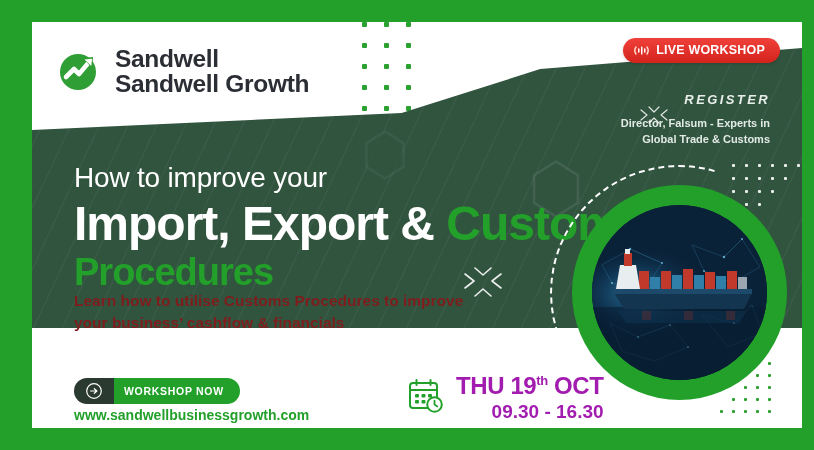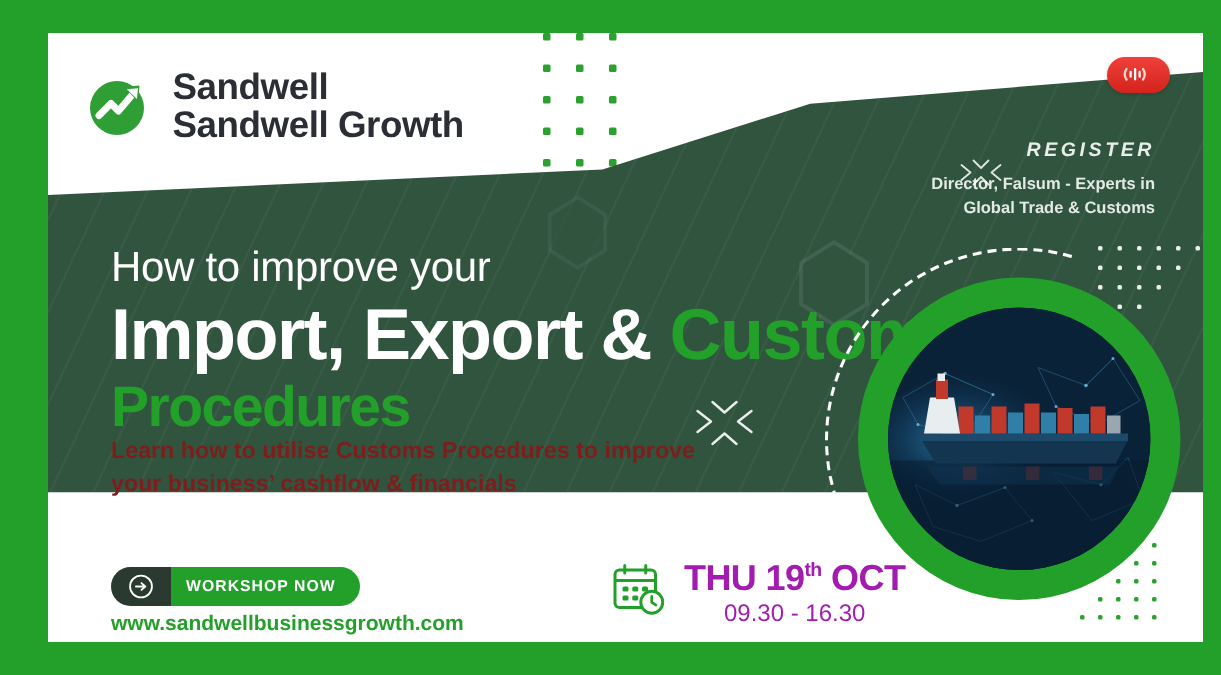--- a/index.html
+++ b/index.html
@@ -81,21 +81,21 @@
              display:flex; align-items:center; padding:0 16px 0 10px;
              font-size:10.5px; font-weight:bold; letter-spacing:.7px; }
   .website { position:absolute; left:42px; top:385px;
              color:#22a02a; font-size:14px; font-weight:bold; }
   
   .date-block { position:absolute; left:375px; top:350px;
                 display:flex; align-items:center; gap:11px; }
   .date-text { color:#a21caf; }
   .date-main { font-size:24px; font-weight:bold; letter-spacing:-.4px; white-space:nowrap; }
   .date-main sup { font-size:13px; }
-  .date-time { font-size:16px; font-weight:normal; text-align:center; margin-top:1px; }
+  .date-time { font-size:19px; font-weight:bold; text-align:right; margin-top:1px; }
   
   .photo-wrap { position:absolute; left:540px; top:163px; width:215px; height:215px; }
   .photo-ring { position:absolute; inset:0; border-radius:50%;
                 background:#22a02a; }
   .photo-inner { position:absolute; left:20px; top:20px;
                  width:175px; height:175px; border-radius:50%;
                  overflow:hidden;
                  background:radial-gradient(circle at 42% 45%, #17456b 0%, #0c2944 42%, #081a2e 75%, #061322 100%); }
   .dash-arc { position:absolute; left:-22px; top:-20px; width:258px; height:256px;
               border-radius:50%; border:2.5px dashed #ffffff;
@@ -177,20 +177,21 @@
     <div class="live-badge">
       <span class="live-icon">
         <svg width="17" height="13" viewBox="0 0 17 13">
           <path d="M3 3 Q0.6 6.5 3 10" stroke="#ffd9c9" stroke-width="1.5" fill="none" stroke-linecap="round"></path>
           <path d="M14 3 Q16.4 6.5 14 10" stroke="#ffd9c9" stroke-width="1.5" fill="none" stroke-linecap="round"></path>
           <rect x="5" y="4.2" width="1.5" height="4.6" rx=".7" fill="#ffffff"></rect>
           <rect x="8" y="2.4" width="1.5" height="8.2" rx=".7" fill="#ffffff"></rect>
           <rect x="11" y="4.2" width="1.5" height="4.6" rx=".7" fill="#ffffff"></rect>
         </svg>
       </span>
+      <span>LIVE WORKSHOP</span>
     </div>
 
     <div class="speaker">
       <div class="speaker-label">REGISTER</div>
       <div class="speaker-role">
         <div>Director, Falsum - Experts in</div>
         <div>Global Trade &amp; Customs</div>
       </div>
     </div>
 

